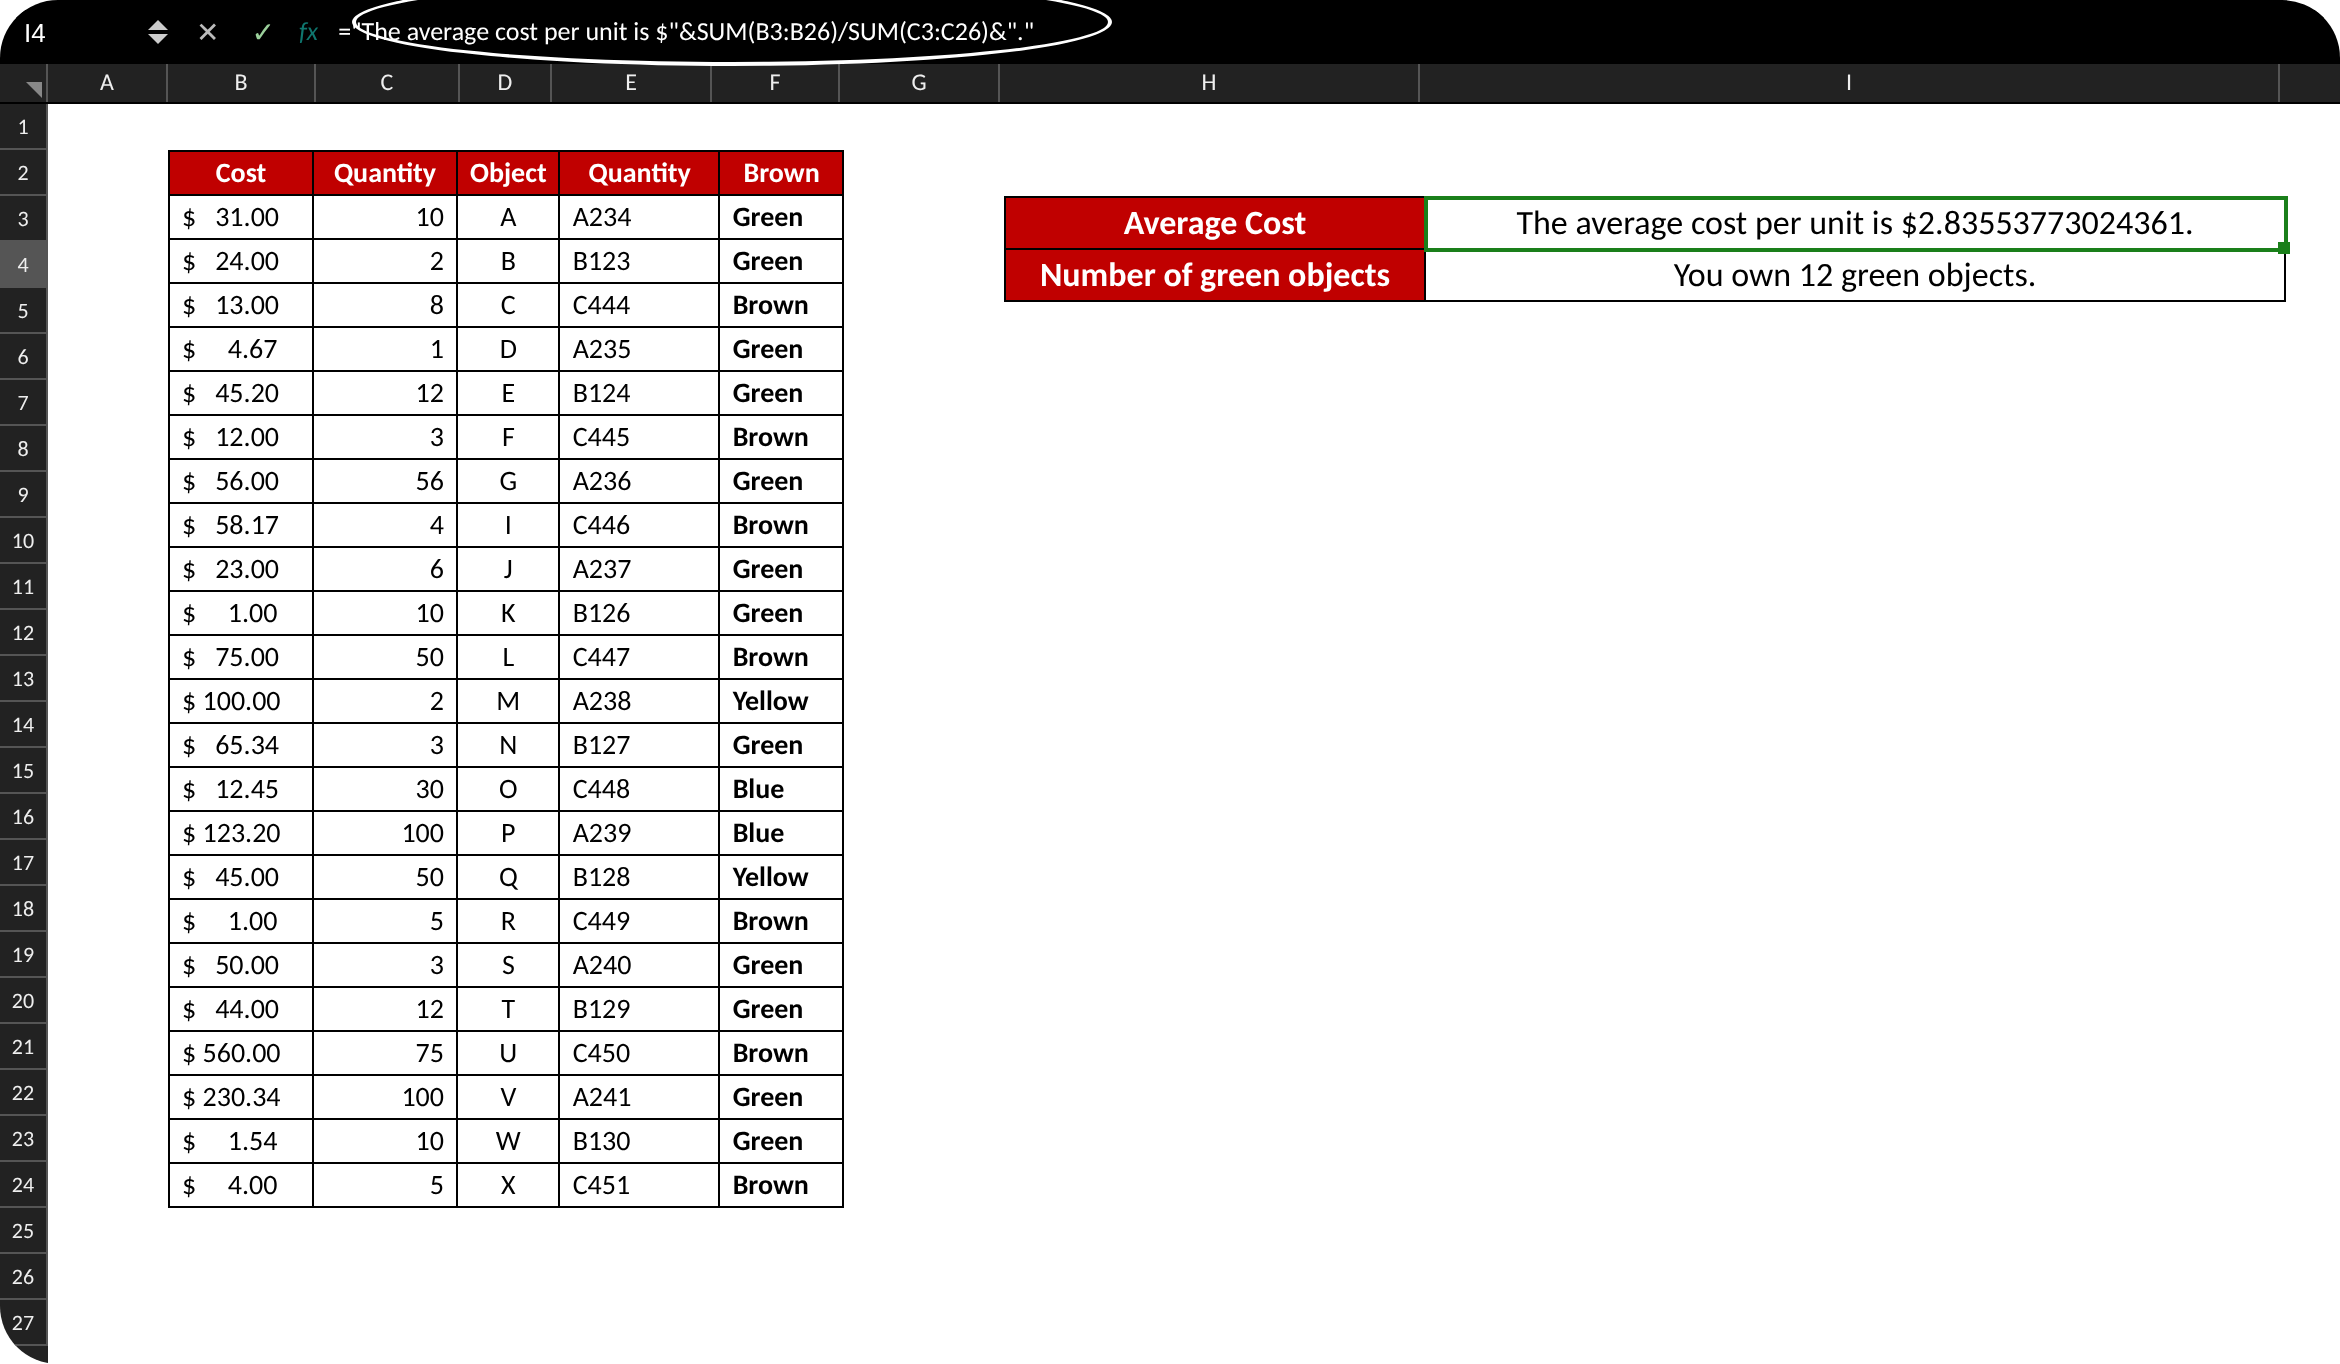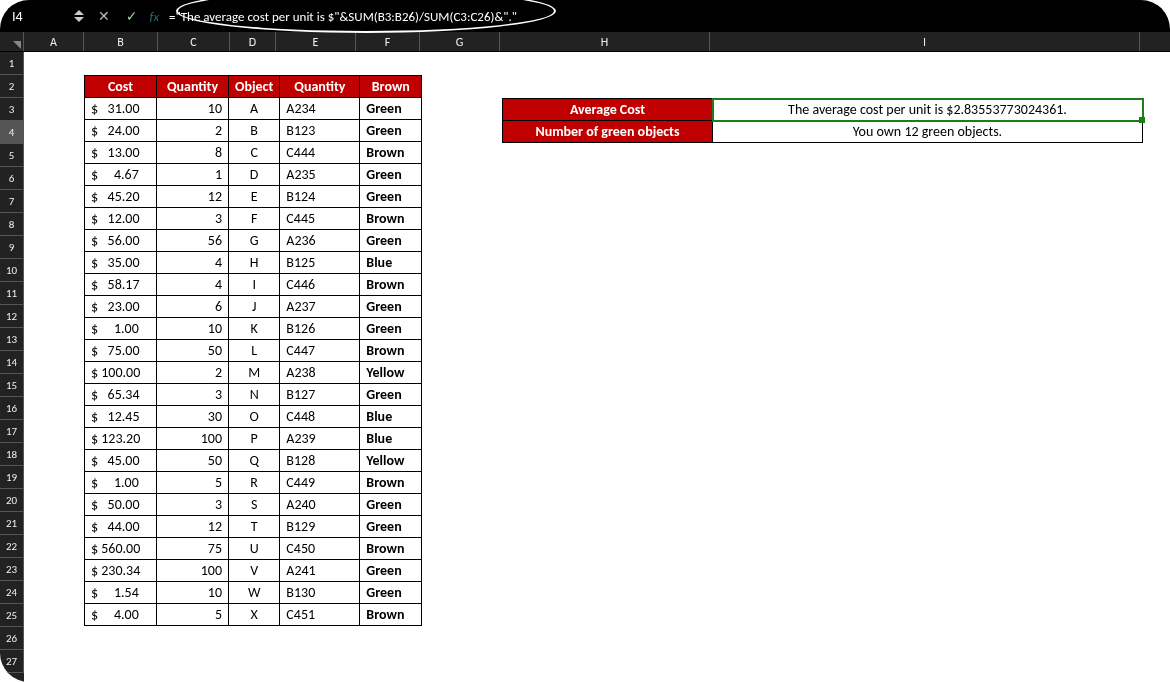--- a/index.html
+++ b/index.html
@@ -31,21 +31,21 @@
   .data-table th { background:#C00000; color:#fff; font-weight:bold; border:1px solid #000; padding:2px 6px; height:22px; font-size:14px; }
   .data-table td { border:1px solid #000; padding:2px 6px; height:22px; font-size:14px; background:#fff;}
   .data-table td.cost { text-align:left; white-space:pre; font-variant-numeric: tabular-nums; margin-top: 35px;}
   .data-table td.qty { text-align:right; }
   .col-cost { width:72px;}
   .col-qty { width:72px;}
   .col-obj { width:40px;text-align:center;}
   .col-ref { width:80px;}
   .col-col { width:62px;font-weight:bold;}
   .summary { position:absolute; left:478px; top:46px; border-collapse:collapse; }
-  .summary td { border:1px solid #000; padding:2px 8px; height:22px; font-size:14px; }
+  .summary td { border:1px solid #000; padding:2px 8px; height:22px; font-size:17px; }
   .summary td.lbl { background:#C00000; color:#fff; font-weight:bold; text-align:center; width:210px;}
   .summary td.val { background:#fff; text-align:center; width:430px;}
   .summary td.val.sel { outline:2px solid #1a7f1a; outline-offset:-1px; position:relative;}
   .summary td.val.sel::after { content:""; position:absolute; right:-3px; bottom:-3px; width:6px;height:6px; background:#1a7f1a;}
   .wrap { position:relative; width:1170px; height:682px; overflow:hidden;border-radius:29px;}
 </style>
 </head>
 <body>
 <div class="wrap">
 
@@ -162,27 +162,20 @@
               <td class="col-col">Brown</td>
             </tr>
             <tr>
               <td class="cost col-cost">$   56.00</td>
               <td class="qty col-qty">56</td>
               <td class="col-obj">G</td>
               <td class="col-ref">A236</td>
               <td class="col-col">Green</td>
             </tr>
             <tr>
-              <td class="cost col-cost">$   35.00</td>
-              <td class="qty col-qty">4</td>
-              <td class="col-obj">H</td>
-              <td class="col-ref">B125</td>
-              <td class="col-col">Blue</td>
-            </tr>
-            <tr>
               <td class="cost col-cost">$   58.17</td>
               <td class="qty col-qty">4</td>
               <td class="col-obj">I</td>
               <td class="col-ref">C446</td>
               <td class="col-col">Brown</td>
             </tr>
             <tr>
               <td class="cost col-cost">$   23.00</td>
               <td class="qty col-qty">6</td>
               <td class="col-obj">J</td>

